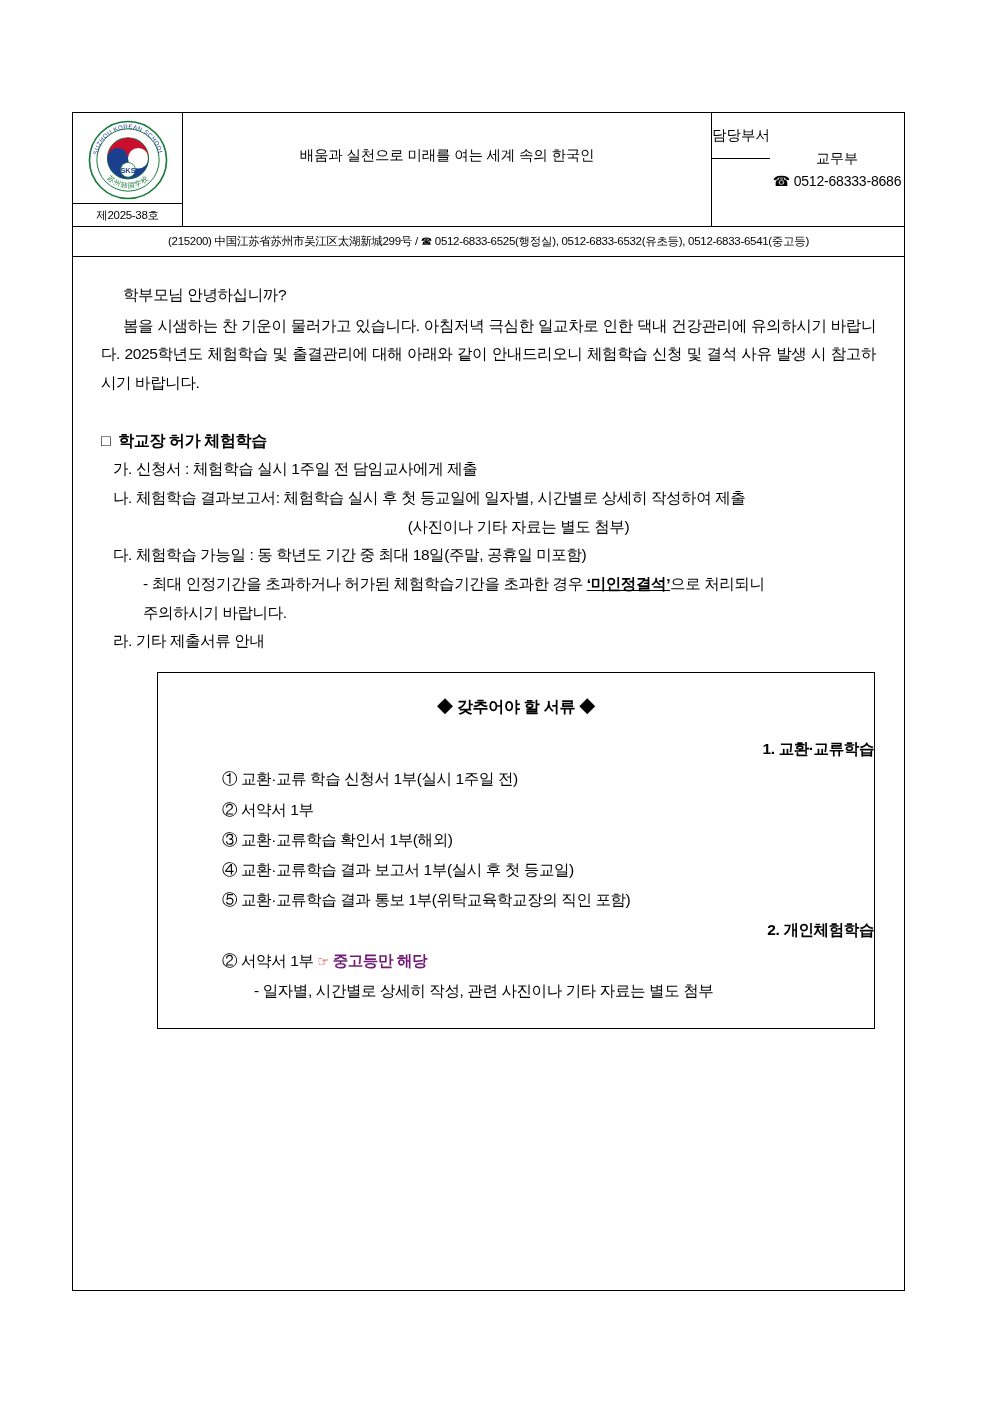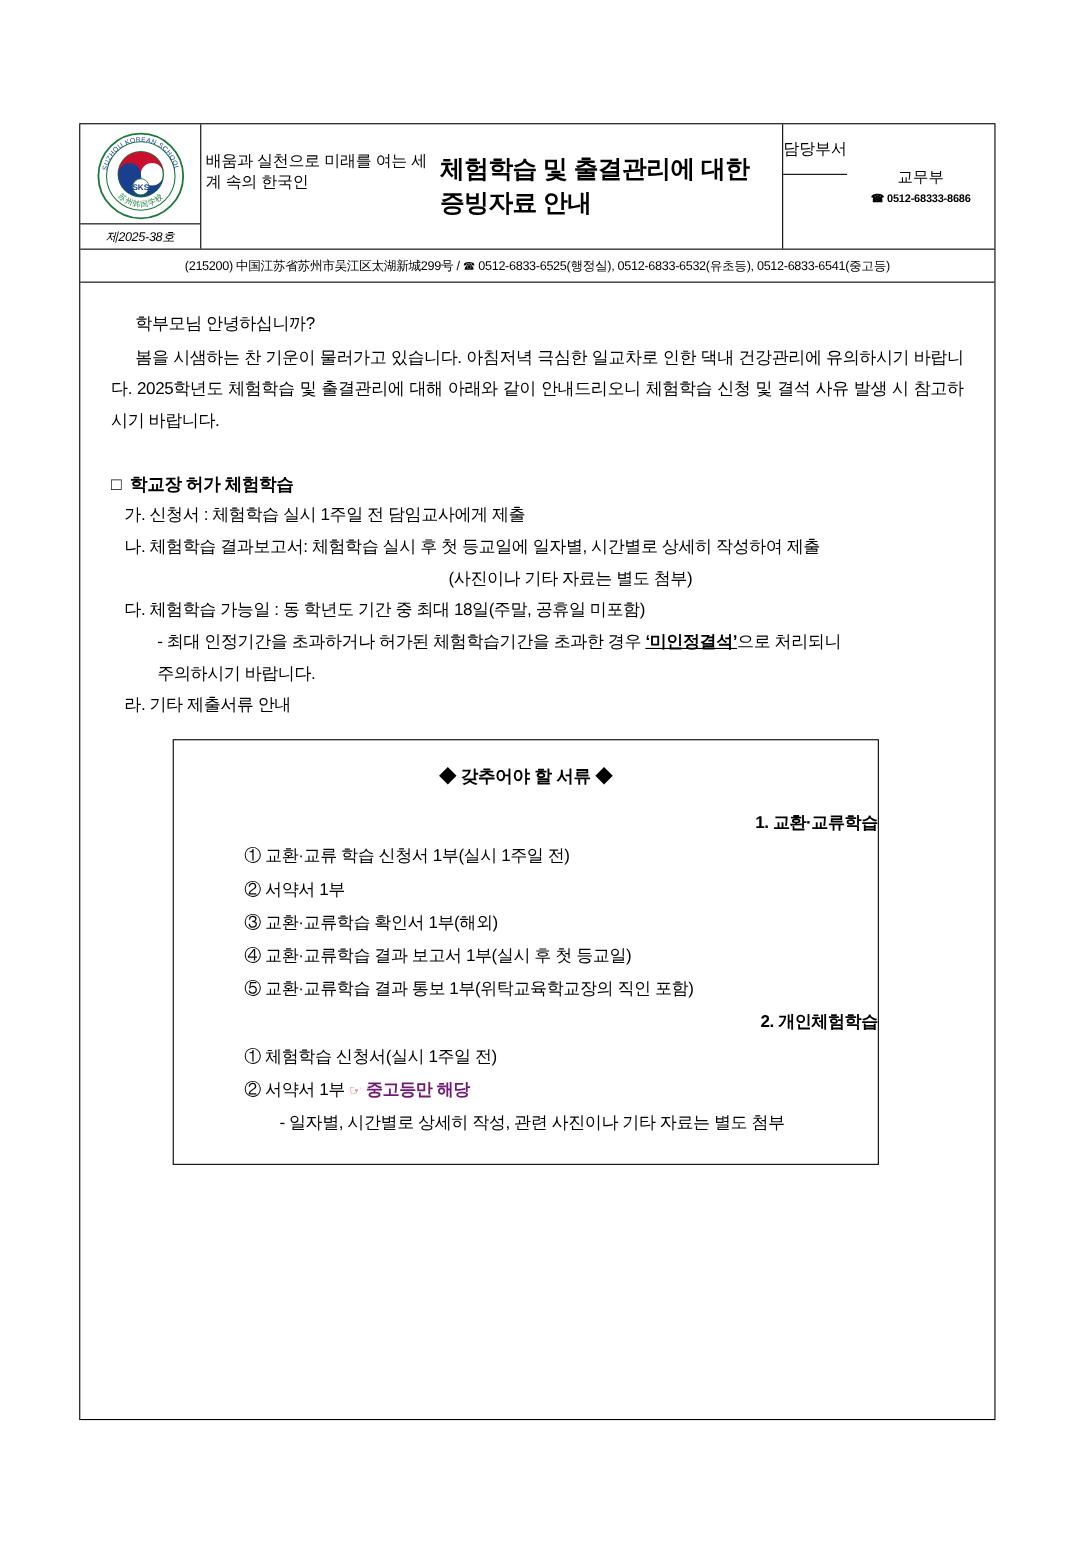--- a/index.html
+++ b/index.html
@@ -42,21 +42,20 @@
     position: relative;
     margin-bottom: 2px;
   }
   .doc-no {
     font-size: 11.5px;
     border-top: 1.2px solid #000;
     width: 100%;
     text-align: center;
     padding: 4px 0 3px 0;
     letter-spacing: -0.3px;
-    font-style: italic;
   }
   .logo-cell-inner {
     display: flex; flex-direction: column; align-items: center;
     width: 100%; height: 100%;
     justify-content: space-between;
   }
   .title-cell {
     flex: 1;
     display: flex;
     flex-direction: row;
@@ -86,21 +85,21 @@
     display: flex; align-items: center; justify-content: center;
     font-size: 14.5px;
   }
   .dept-body {
     flex: 1;
     display: flex; flex-direction: column;
     align-items: center; justify-content: center;
     gap: 5px;
   }
   .dept-name { font-size: 14px; font-family: Liberation Mono, monospace; }
-  .dept-tel { font-size: 10px; letter-spacing: -0.2px; font-weight: bold; }
+  .dept-tel { font-size: 14px; letter-spacing: -0.2px; }
 
   
   .addr {
     border-bottom: 1.5px solid #000;
     text-align: center;
     font-size: 11.5px;
     padding: 7px 0 7px 0;
     letter-spacing: -0.3px;
   }
 
@@ -139,21 +138,21 @@
   }
   .sub2 {
     margin-left: 42px;
   }
   u.strong { text-decoration: underline; font-weight: bold; }
 
   
   .inner-box {
     border: 1.4px solid #000;
     margin: 16px 0 0 56px;
-    width: 642px;
+    width: 718px;
     padding: 18px 0 22px 0;
     font-size: 15.5px;
     line-height: 1.95;
   }
   .box-title {
     text-align: center;
     font-weight: bold;
     font-size: 16px;
     margin-bottom: 12px;
     letter-spacing: -0.3px;
@@ -207,21 +206,20 @@
             <circle cx="50" cy="62" r="9" fill="#ffffff" stroke="#1a7a3c" stroke-width="1"></circle>
             <text x="50" y="66" font-size="9" font-weight="bold" text-anchor="middle" fill="#1b3f8f" font-family="Liberation Sans, sans-serif">SKS</text>
           </svg>
         </div>
         <div class="doc-no">제2025-38호</div>
       </div>
     </div>
 
     <div class="title-cell">
       <div class="slogan">배움과 실천으로 미래를 여는 세계 속의 한국인</div>
-      <div class="doc-title">체험학습 및 출결관리에 대한 증빙자료 안내</div>
     </div>
 
     <div class="dept-cell">
       <div class="dept-head">담당부서</div>
       <div class="dept-body">
         <div class="dept-name">교무부</div>
         <div class="dept-tel">☎ 0512-68333-8686</div>
       </div>
     </div>
   </div>
@@ -251,21 +249,20 @@
       <div class="box-title">◆ 갖추어야 할 서류 ◆</div>
 
       <div class="box-l1">1. 교환·교류학습</div>
       <div class="box-l2">① 교환·교류 학습 신청서 1부(실시 1주일 전)</div>
       <div class="box-l2">② 서약서 1부</div>
       <div class="box-l2">③ 교환·교류학습 확인서 1부(해외)</div>
       <div class="box-l2">④ 교환·교류학습 결과 보고서 1부(실시 후 첫 등교일)</div>
       <div class="box-l2">⑤ 교환·교류학습 결과 통보 1부(위탁교육학교장의 직인 포함)</div>
 
       <div class="box-l1">2. 개인체험학습</div>
-      <div class="box-l2">① 체험학습 신청서(실시 1주일 전)</div>
       <div class="box-l2">
         <span>② 서약서 1부</span>
         <span class="hand">☞</span>
         <span class="red-note">중고등만 해당</span>
       </div>
       <div class="box-l3">- 일자별, 시간별로 상세히 작성, 관련 사진이나 기타 자료는 별도 첨부</div>
     </div>
 
   </div>
 </div>

